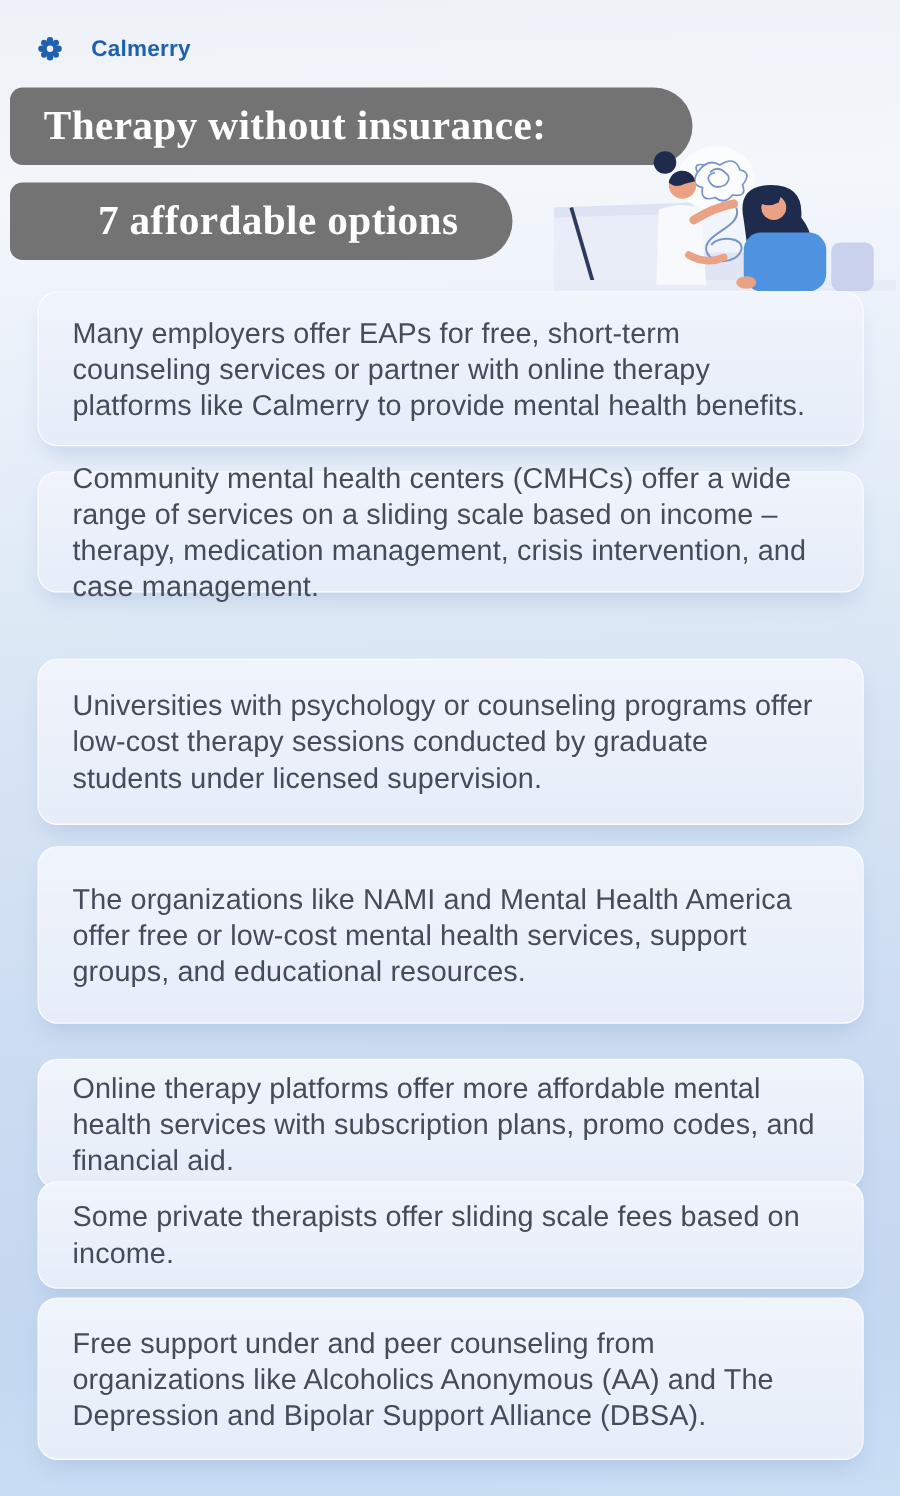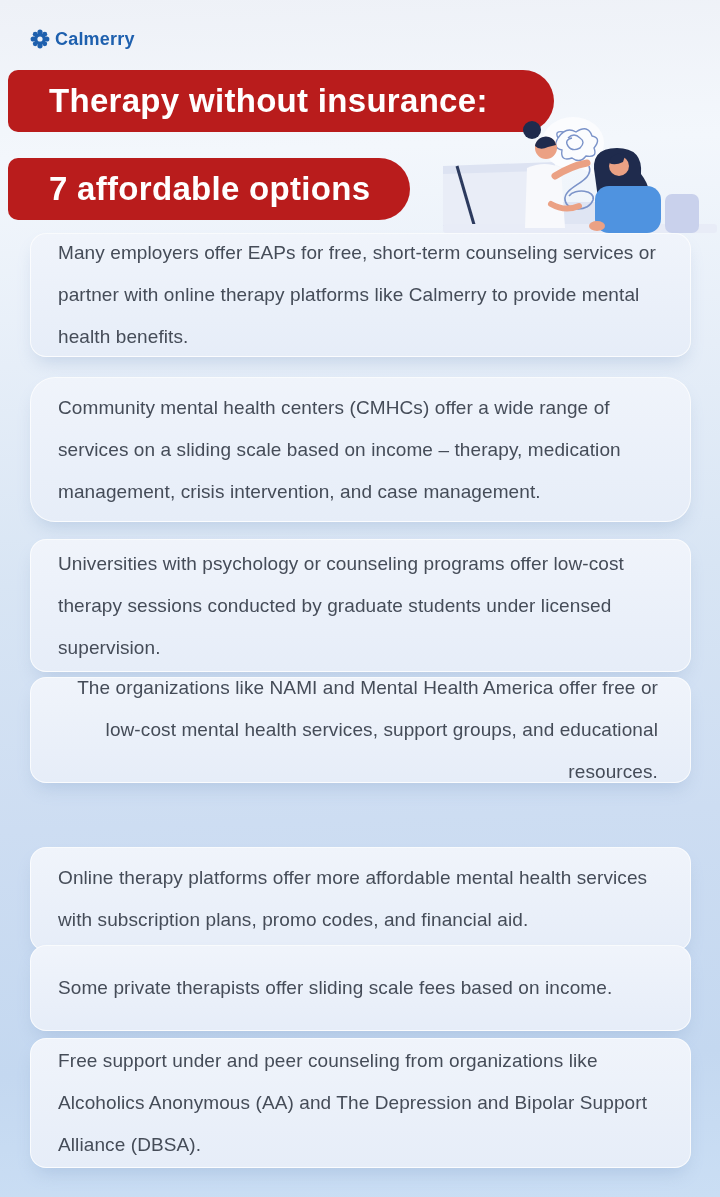--- a/index.html
+++ b/index.html
@@ -8,55 +8,55 @@
     font-family:"Liberation Sans","DejaVu Sans",sans-serif;
     background:linear-gradient(178deg,
       #eef1f7 0%, #f3f7fc 13%, #e6eef8 30%, #d8e5f4 48%,
       #cdddf2 68%, #c4d8f0 88%, #cade f4 100%);
     background:linear-gradient(178deg,
       #eef1f7 0%, #f3f7fc 13%, #e6eef8 30%, #d8e5f4 48%,
       #cdddf2 68%, #c4d8f0 88%, #cadef4 100%);
   }
   .logo{
     position:absolute;left:30px;top:28px;height:22px;
-    display:flex;align-items:center;gap:5px;
+    display:flex;align-items:center;gap:23px;
   }
   .logo-text{
     font-size:18px;font-weight:800;color:#1e60ae;letter-spacing:.2px;
   }
   .banner{
-    position:absolute;left:8px;background:#b91c1c;
+    position:absolute;left:8px;background:#737373;
     height:62px;border-radius:10px 31px 31px 10px;
-    display:flex;align-items:center;padding-left:41px;box-sizing:border-box;
+    display:flex;align-items:center;padding-left:27px;box-sizing:border-box;
     color:#ffffff;
-    font-family:Liberation Sans, sans-serif;
+    font-family:Liberation Serif, serif;
     font-weight:700;font-size:33px;letter-spacing:.3px;
   }
   .banner1{top:70px;width:546px;}
-  .banner2{top:158px;width:402px;}
+  .banner2{top:146px;width:402px;justify-content:center;}
   .illustration{
     position:absolute;left:443px;top:116px;width:274px;height:117px;
   }
   .card{
     position:absolute;left:30px;width:661px;box-sizing:border-box;
     background:linear-gradient(180deg,#f0f4fb 0%,#e6edf8 100%);
     border:1px solid rgba(255,255,255,.75);
     border-radius:16px;
     box-shadow:0 10px 18px -6px rgba(122,152,194,.33);
     display:flex;align-items:center;
     padding:18px 30px 18px 27px;
   }
   .card p{
     margin:0;max-width:600px;
-    color:#454c58;font-size:19px;line-height:42px;letter-spacing:.1px;
+    color:#454c58;font-size:23px;line-height:29px;letter-spacing:.1px;
   }
   .c1{top:233px;height:124px;}
-  .c2{top:377px;height:145px;border-radius:25px;}
-  .c3{top:527px;height:133px;margin-top:12px;}
-  .c4{top:677px;height:106px;text-align:right;}
+  .c2{top:377px;height:97px;}
+  .c3{top:527px;height:133px;}
+  .c4{top:677px;height:142px;}
   .c5{top:827px;height:104px;margin-top:20px;}
   .c6{top:945px;height:86px;}
   .c7{top:1038px;height:130px;}
 </style>
 </head>
 <body>
 
 <div>
 
   <div class="logo">

